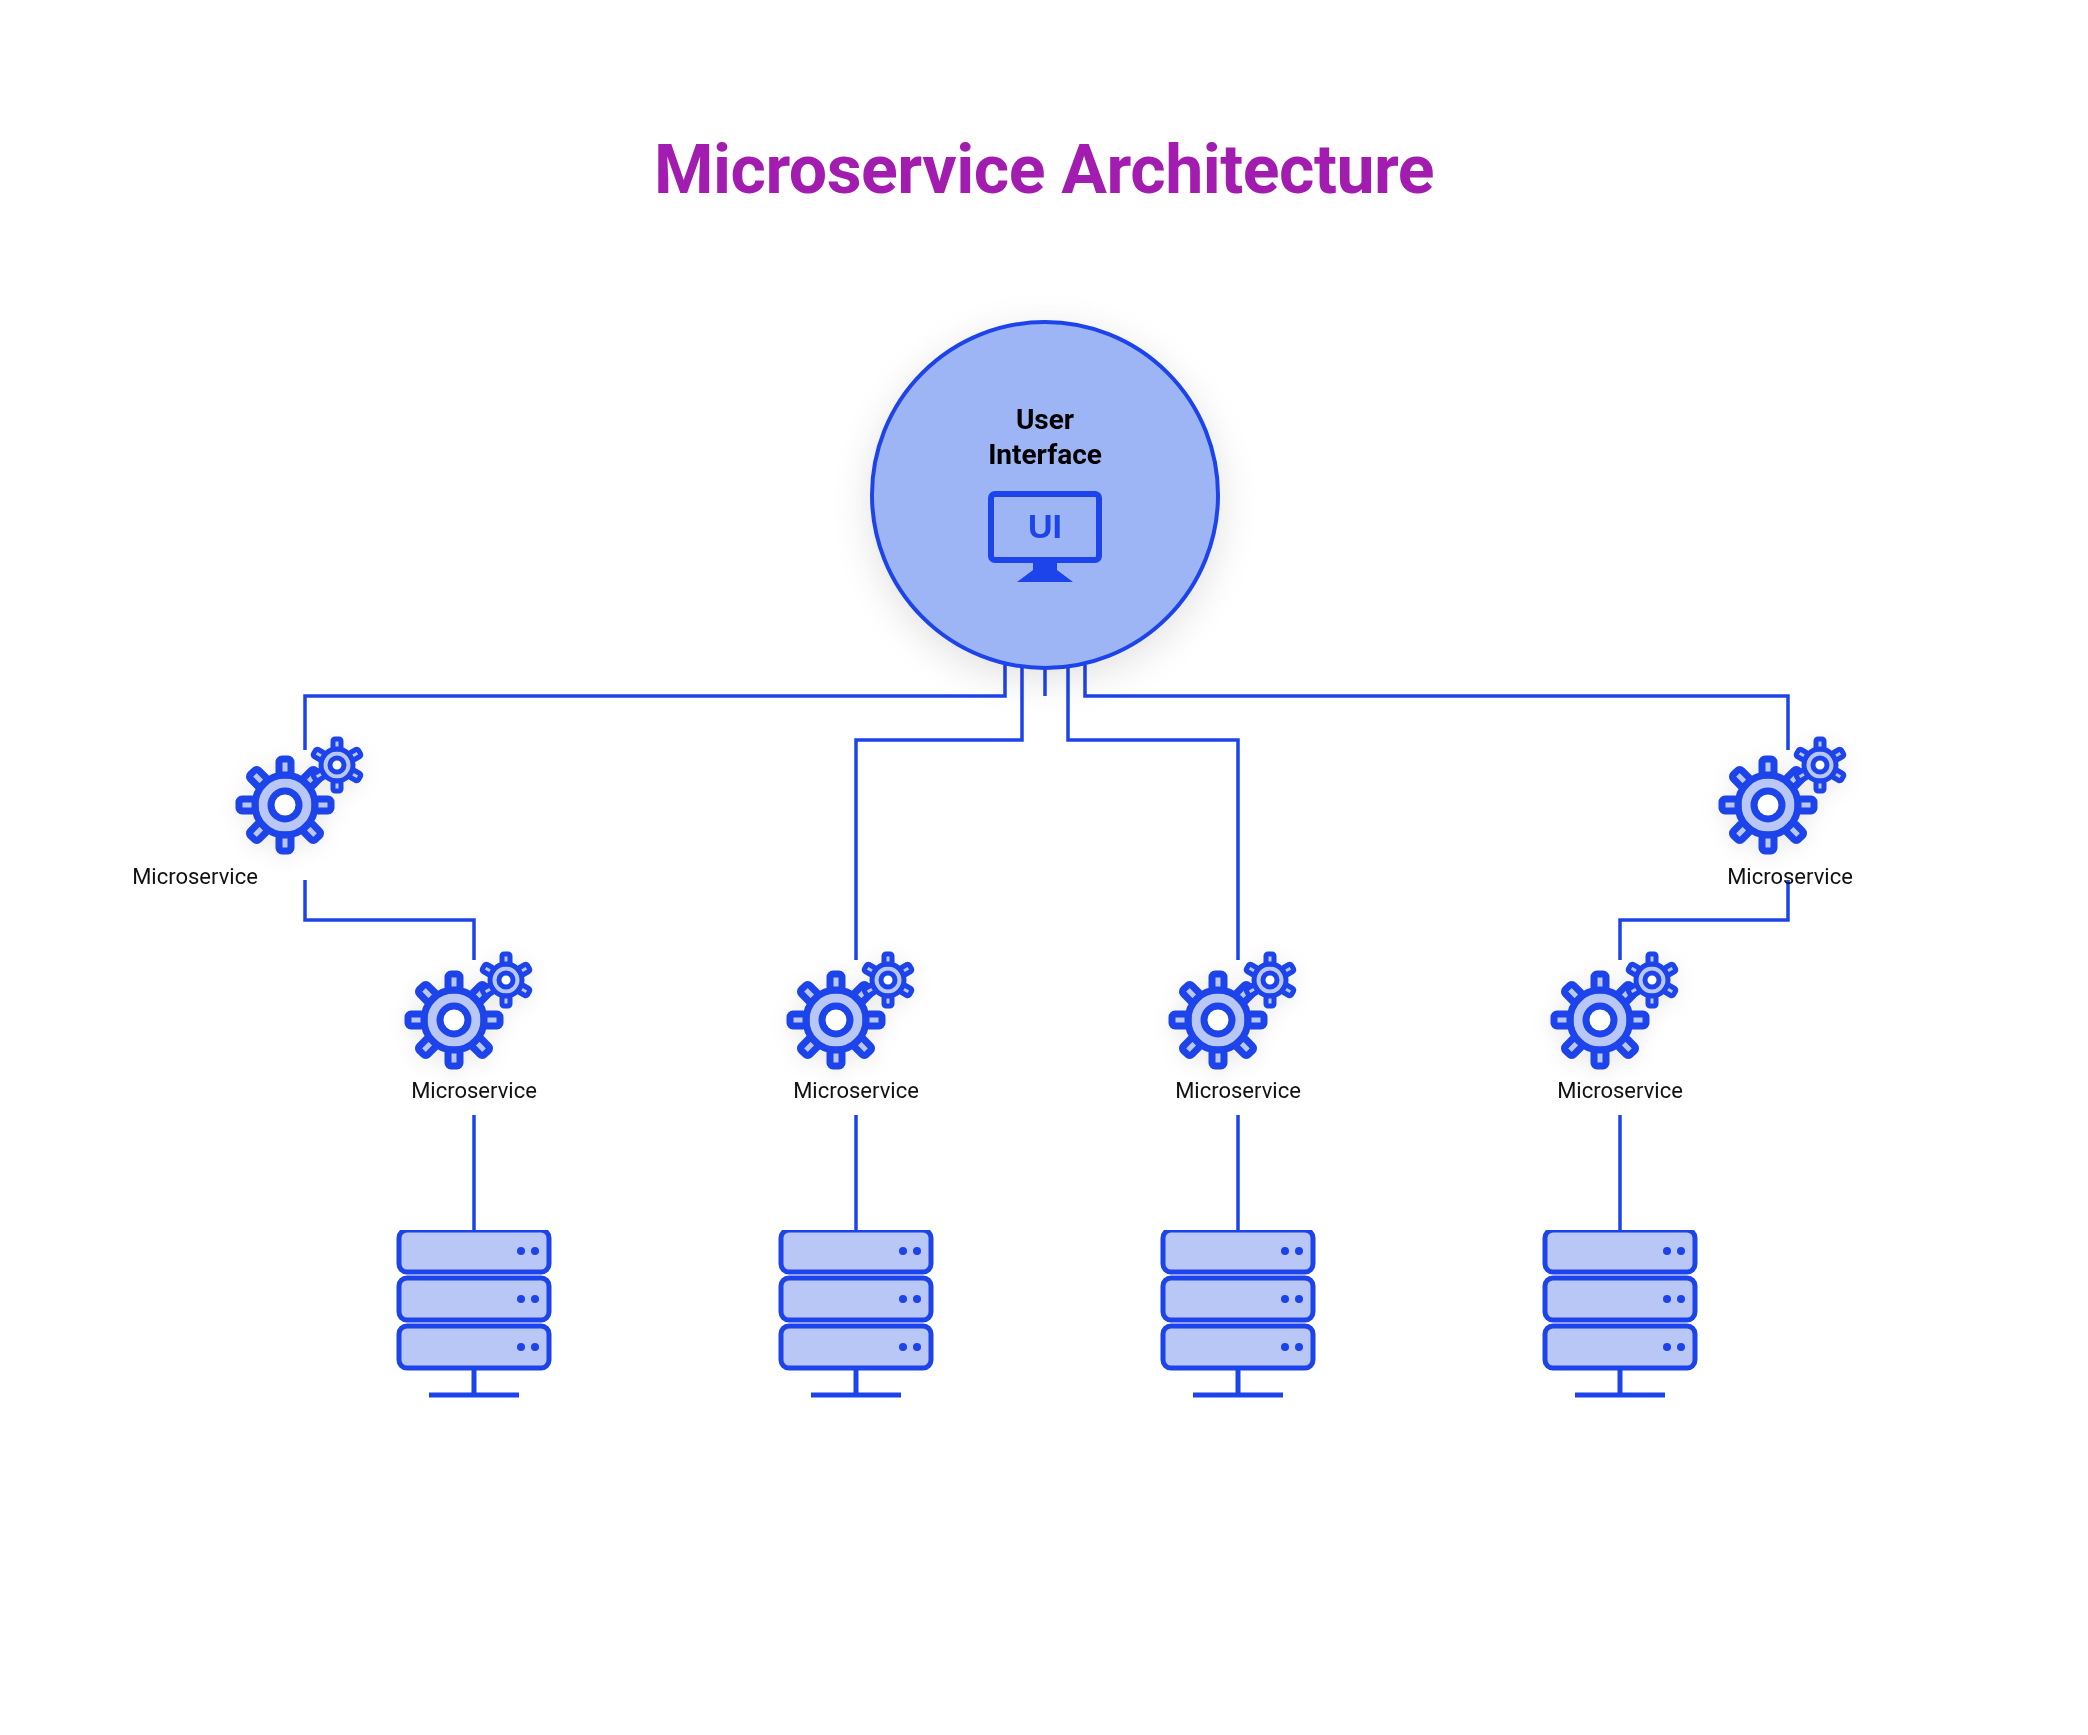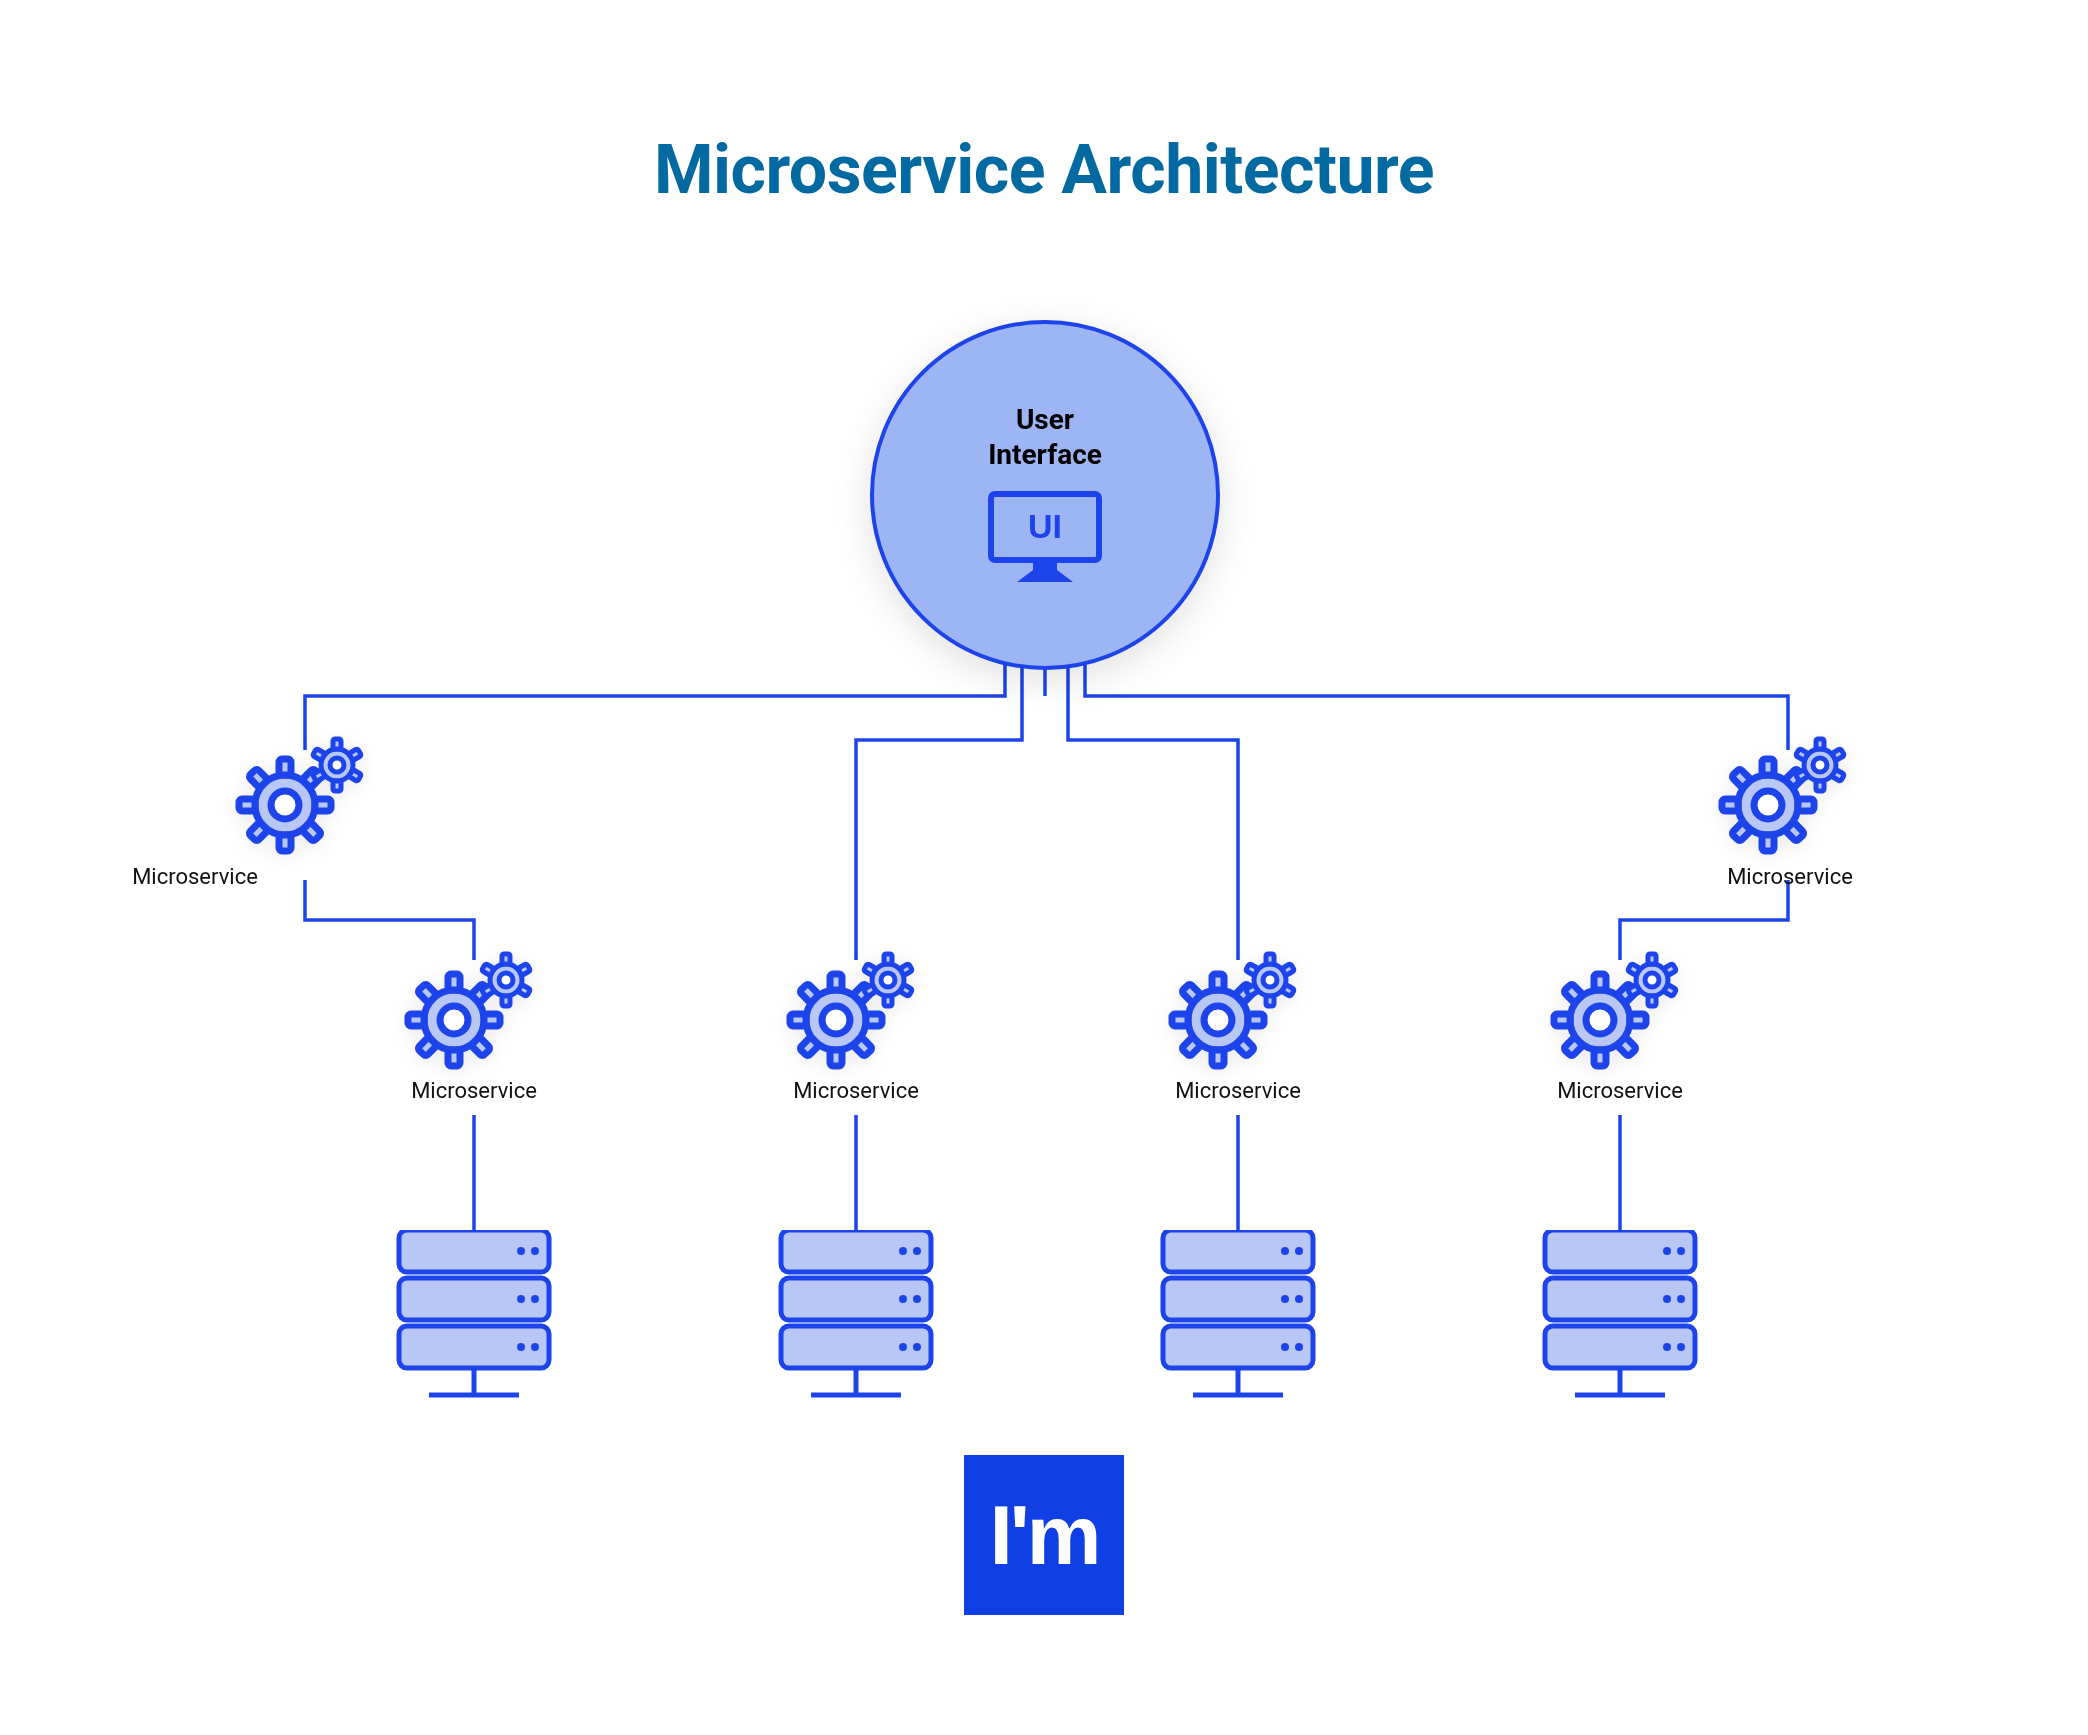--- a/index.html
+++ b/index.html
@@ -12,21 +12,21 @@
     }
     .canvas { position: relative; width: 100%; height: 100%; }
 
     .title {
       position: absolute;
       top: 130px;
       left: 0; right: 0;
       text-align: center;
       font-size: 68px;
       font-weight: 700;
-      color: #0369a1;
+      color: #a21caf;
       letter-spacing: -0.5px;
     }
 
     
     .ui-circle {
       position: absolute;
       top: 320px;
       left: 870px;
       width: 350px;
       height: 350px;
@@ -418,15 +418,14 @@
           <circle cx="132" cy="117" r="4"></circle>
           <circle cx="146" cy="117" r="4"></circle>
         </g>
       <g stroke="#1d44ea" stroke-width="5">
           <line x1="85" y1="138" x2="85" y2="165"></line>
           <line x1="40" y1="165" x2="130" y2="165"></line>
         </g>
     </svg>
   </div>
 
-  <div class="logo">I'm</div>
 
 </div>
 
 </body></html>

